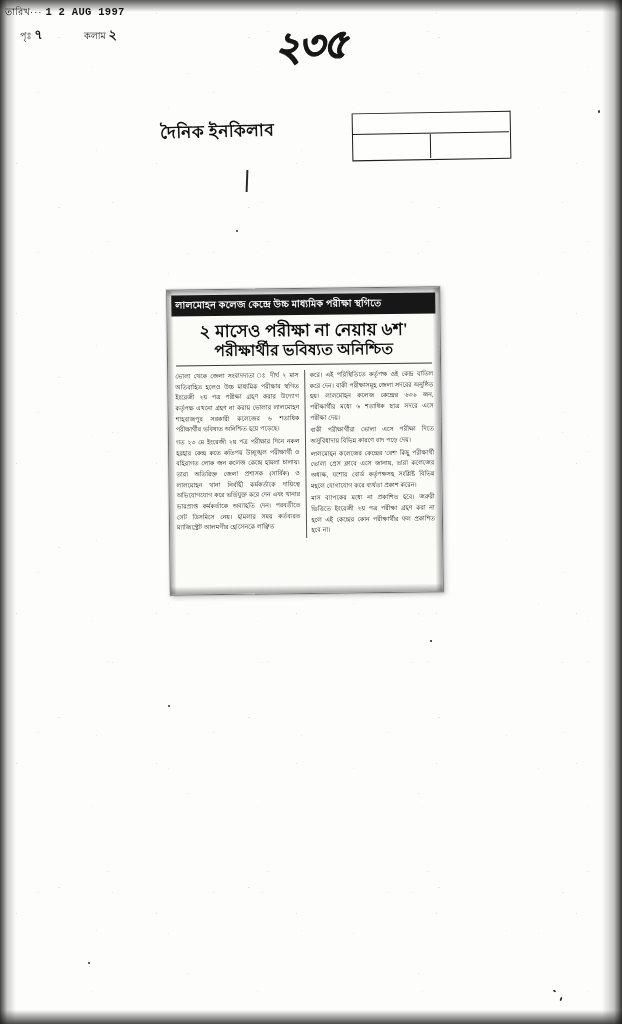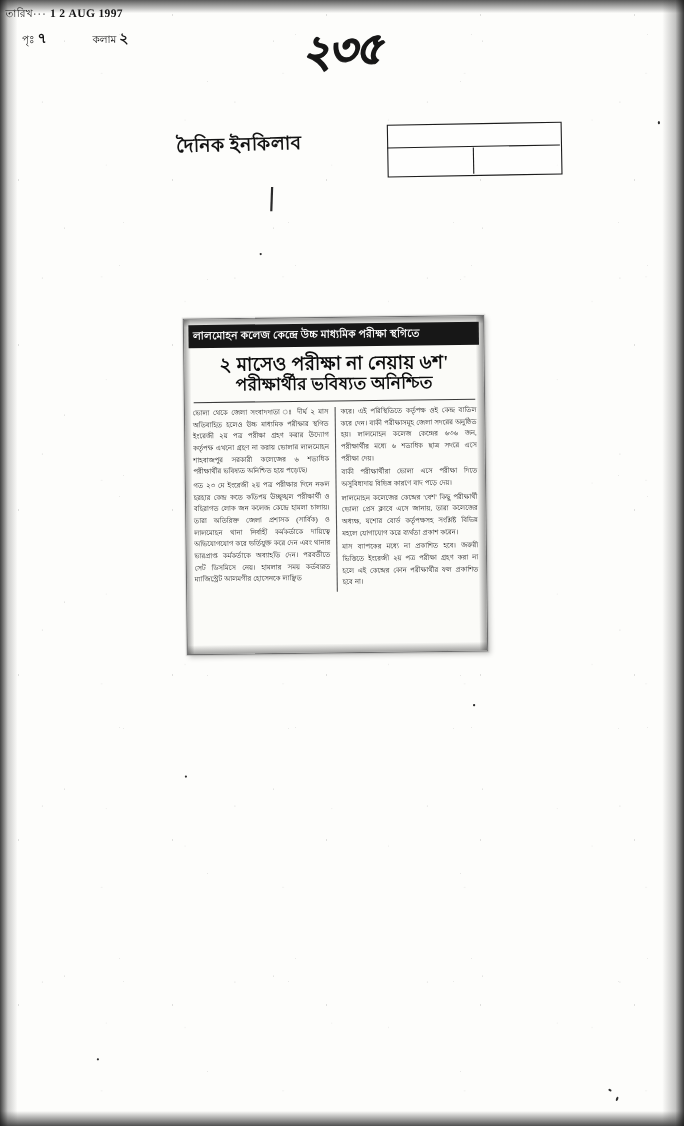--- a/index.html
+++ b/index.html
@@ -104,21 +104,21 @@
   .stamp-line {
     position: absolute;
     font-size: 9.5px;
     color: #151515;
     white-space: nowrap;
     font-family: "Liberation Sans", sans-serif;
   }
   #stamp-date { left: 5px; top: 5px; letter-spacing: .3px; }
   #stamp-date .dots { letter-spacing: 1px; }
   #stamp-date .typed {
-    font-family: Liberation Serif, serif;
+    font-family: Liberation Mono, monospace;
     font-size: 10.5px;
     font-weight: 700;
   }
   #stamp-page { left: 20px; top: 25px; }
   #stamp-page .hand {
     font-size: 13px; font-weight: 700; font-family: "Liberation Serif", serif;
   }
   #stamp-col { left: 84px; top: 25px; }
   #stamp-col .hand {
     font-size: 13px; font-weight: 700; font-family: "Liberation Serif", serif;

